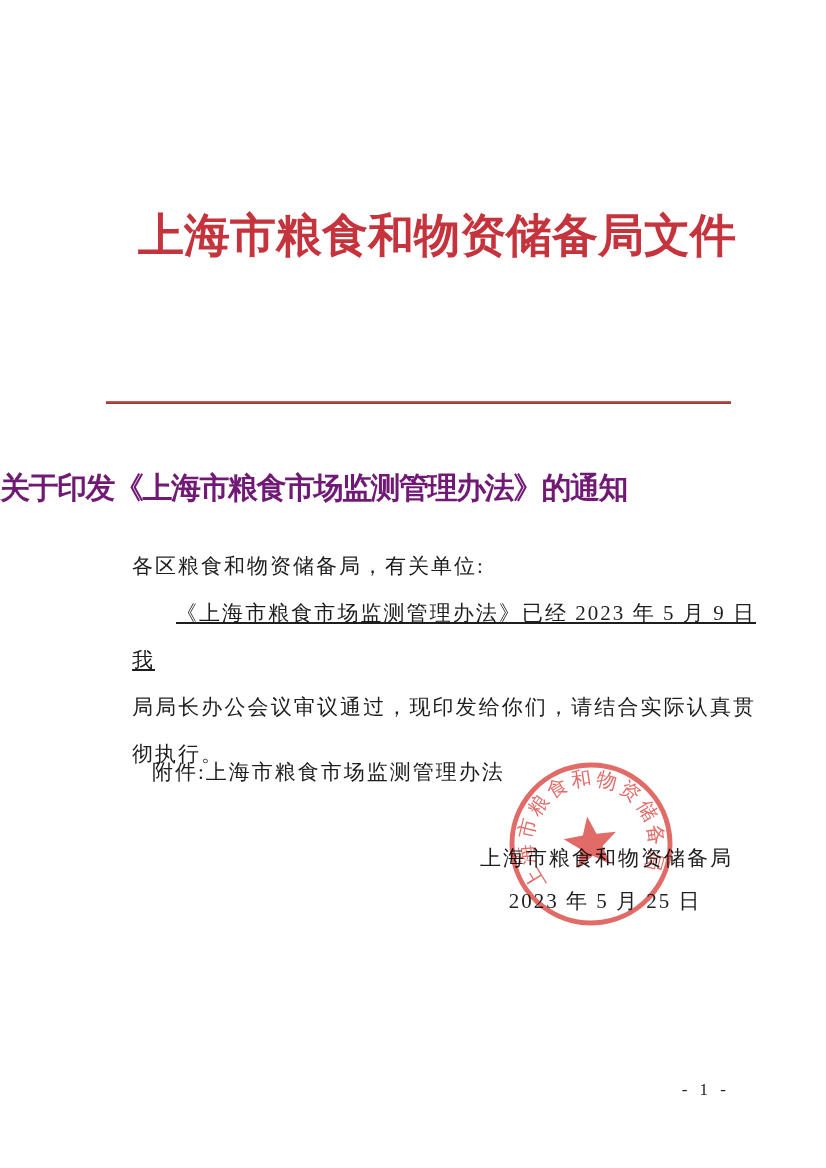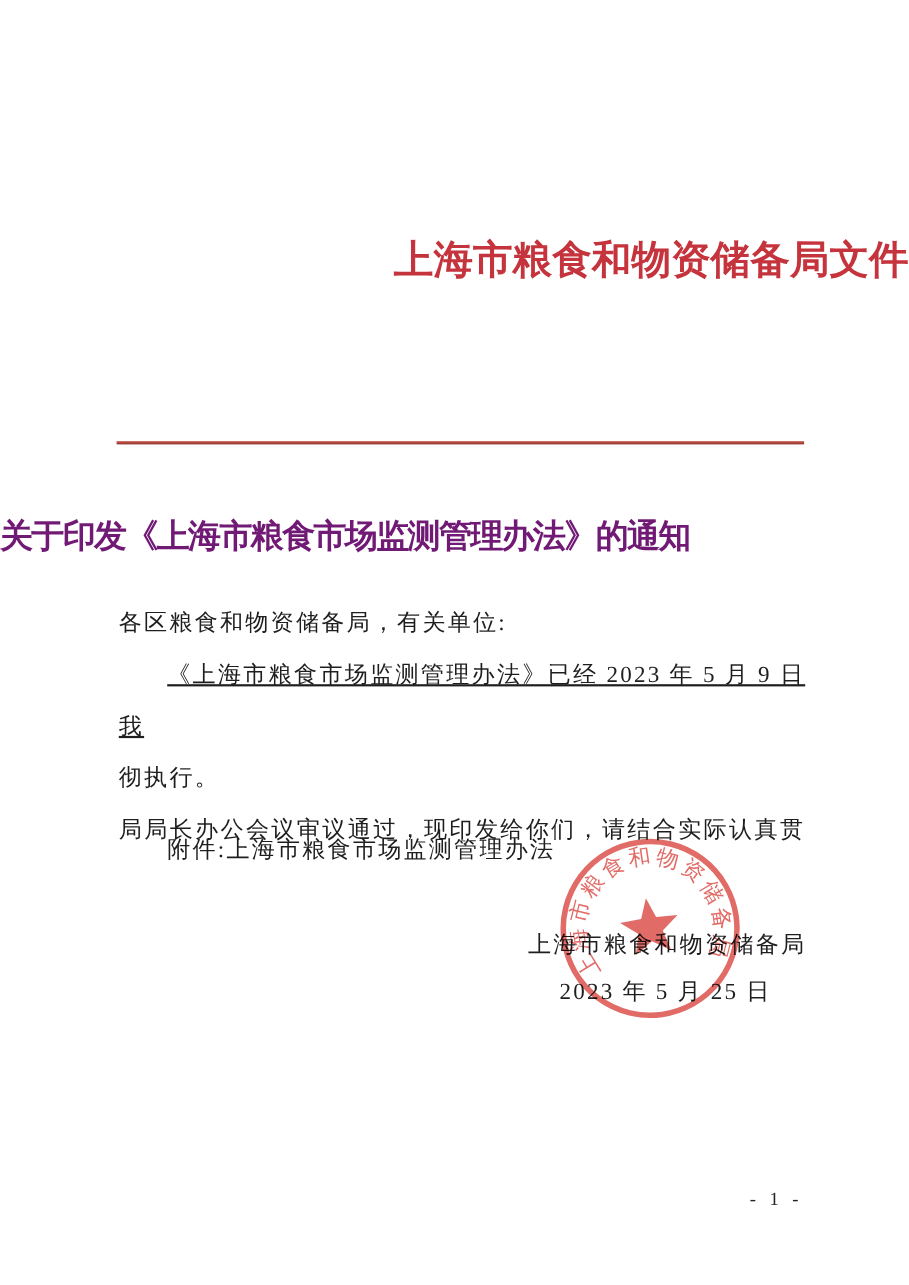--- a/index.html
+++ b/index.html
@@ -17,22 +17,22 @@
     background:#ffffff;
     overflow:hidden;
     font-family:"Liberation Serif","DejaVu Serif",serif;
     color:var(--text-black);
   }
   .header-title{
     position:absolute;
     top:208px;
     left:0;
     width:100%;
-    text-align:right;
-    font-size:36px;
+    text-align:center;
+    font-size:46px;
     font-weight:bold;
     letter-spacing:0px;
     color:var(--header-red);
     line-height:56px;
     padding-left:48px;
   }
   .doc-number{
     position:absolute;
     top:362px;
     left:0;
@@ -64,21 +64,21 @@
   }
   .body-block{
     position:absolute;
     top:543px;
     left:108px;
     width:624px;
     font-size:21px;
     letter-spacing:2px;
     line-height:47px;
   }
-  .body-line{width:100%;}
+  .body-line{width:100%;margin-left:24px;}
   .body-line.justify{
     text-align:justify;
     text-align-last:justify;
   }
   .body-line.indent{
     text-indent:44px;
     text-decoration:underline;
   }
   .attachment-line{
     position:absolute;
@@ -138,22 +138,22 @@
   <div class="header-title">上海市粮食和物资储备局文件</div>
 
 
   <div class="red-divider"></div>
 
   <div class="doc-title">关于印发《上海市粮食市场监测管理办法》的通知</div>
 
   <div class="body-block">
     <div class="body-line">各区粮食和物资储备局，有关单位:</div>
     <div class="body-line justify indent">《上海市粮食市场监测管理办法》已经 2023 年 5 月 9 日我</div>
+    <div class="body-line justify">局局长办公会议审议通过，现印发给你们，请结合实际认真贯</div>
     <div class="body-line">彻执行。</div>
-    <div class="body-line justify">局局长办公会议审议通过，现印发给你们，请结合实际认真贯</div>
   </div>
 
   <div class="attachment-line">附件:上海市粮食市场监测管理办法</div>
 
   <div class="signature">上海市粮食和物资储备局</div>
 
   <div class="sign-date">2023 年 5 月 25 日</div>
 
   <svg class="seal" viewBox="0 0 200 200" aria-hidden="true">
     <circle cx="100" cy="100" r="94" fill="none" stroke="#dd5752" stroke-width="6"></circle>

